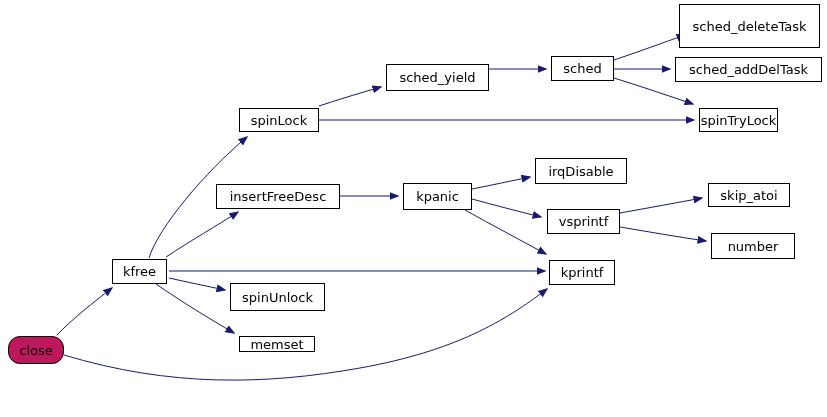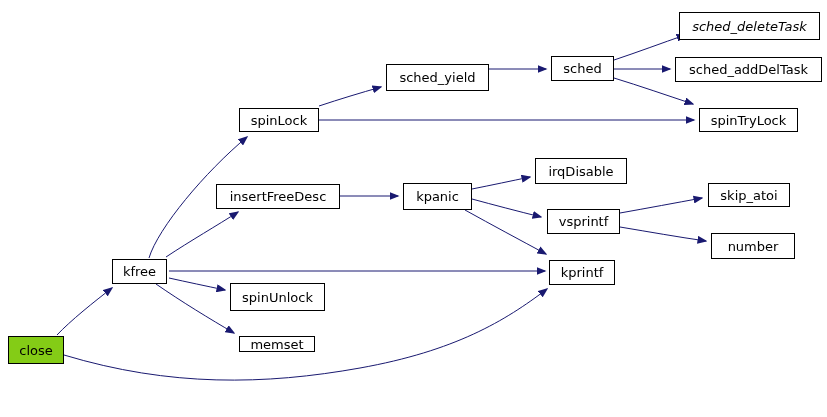--- a/index.html
+++ b/index.html
@@ -27,22 +27,23 @@
     border: 1px solid #000000;
     display: flex;
     align-items: center;
     justify-content: center;
     font-size: 13px;
     color: #000000;
     white-space: nowrap;
     cursor: pointer;
   }
   .node.highlight {
-    background: #84cc16;
+    background: #be185d;
     cursor: default;
+    border-radius: 12px;
   }
   .node span {
     pointer-events: none;
   }
 </style>
 </head>
 <body>
 
 <div class="canvas">
   <svg id="edge-layer" width="827" height="417" viewBox="0 0 827 417">
@@ -82,27 +83,27 @@
       </div>
       <div class="node" style="left: 239px; top: 108px; width: 80px; height: 24px;">
         <span>spinLock</span>
       </div>
       <div class="node" style="left: 386px; top: 56px; width: 103px; height: 27px; margin-top: 8px;">
         <span>sched_yield</span>
       </div>
       <div class="node" style="left: 551px; top: 56px; width: 63px; height: 25px;">
         <span>sched</span>
       </div>
-      <div class="node" style="left: 679px; top: 12px; width: 141px; height: 28px; font-style: italic;">
+      <div class="node" style="left: 679px; top: 4px; width: 141px; height: 44px;">
         <span>sched_deleteTask</span>
       </div>
       <div class="node" style="left: 675px; top: 57px; width: 147px; height: 25px;">
         <span>sched_addDelTask</span>
       </div>
-      <div class="node" style="left: 699px; top: 108px; width: 99px; height: 24px;">
+      <div class="node" style="left: 699px; top: 108px; width: 79px; height: 24px;">
         <span>spinTryLock</span>
       </div>
       <div class="node" style="left: 216px; top: 184px; width: 124px; height: 25px;">
         <span>insertFreeDesc</span>
       </div>
       <div class="node" style="left: 403px; top: 183px; width: 69px; height: 27px;">
         <span>kpanic</span>
       </div>
       <div class="node" style="left: 535px; top: 158px; width: 92px; height: 26px;">
         <span>irqDisable</span>

